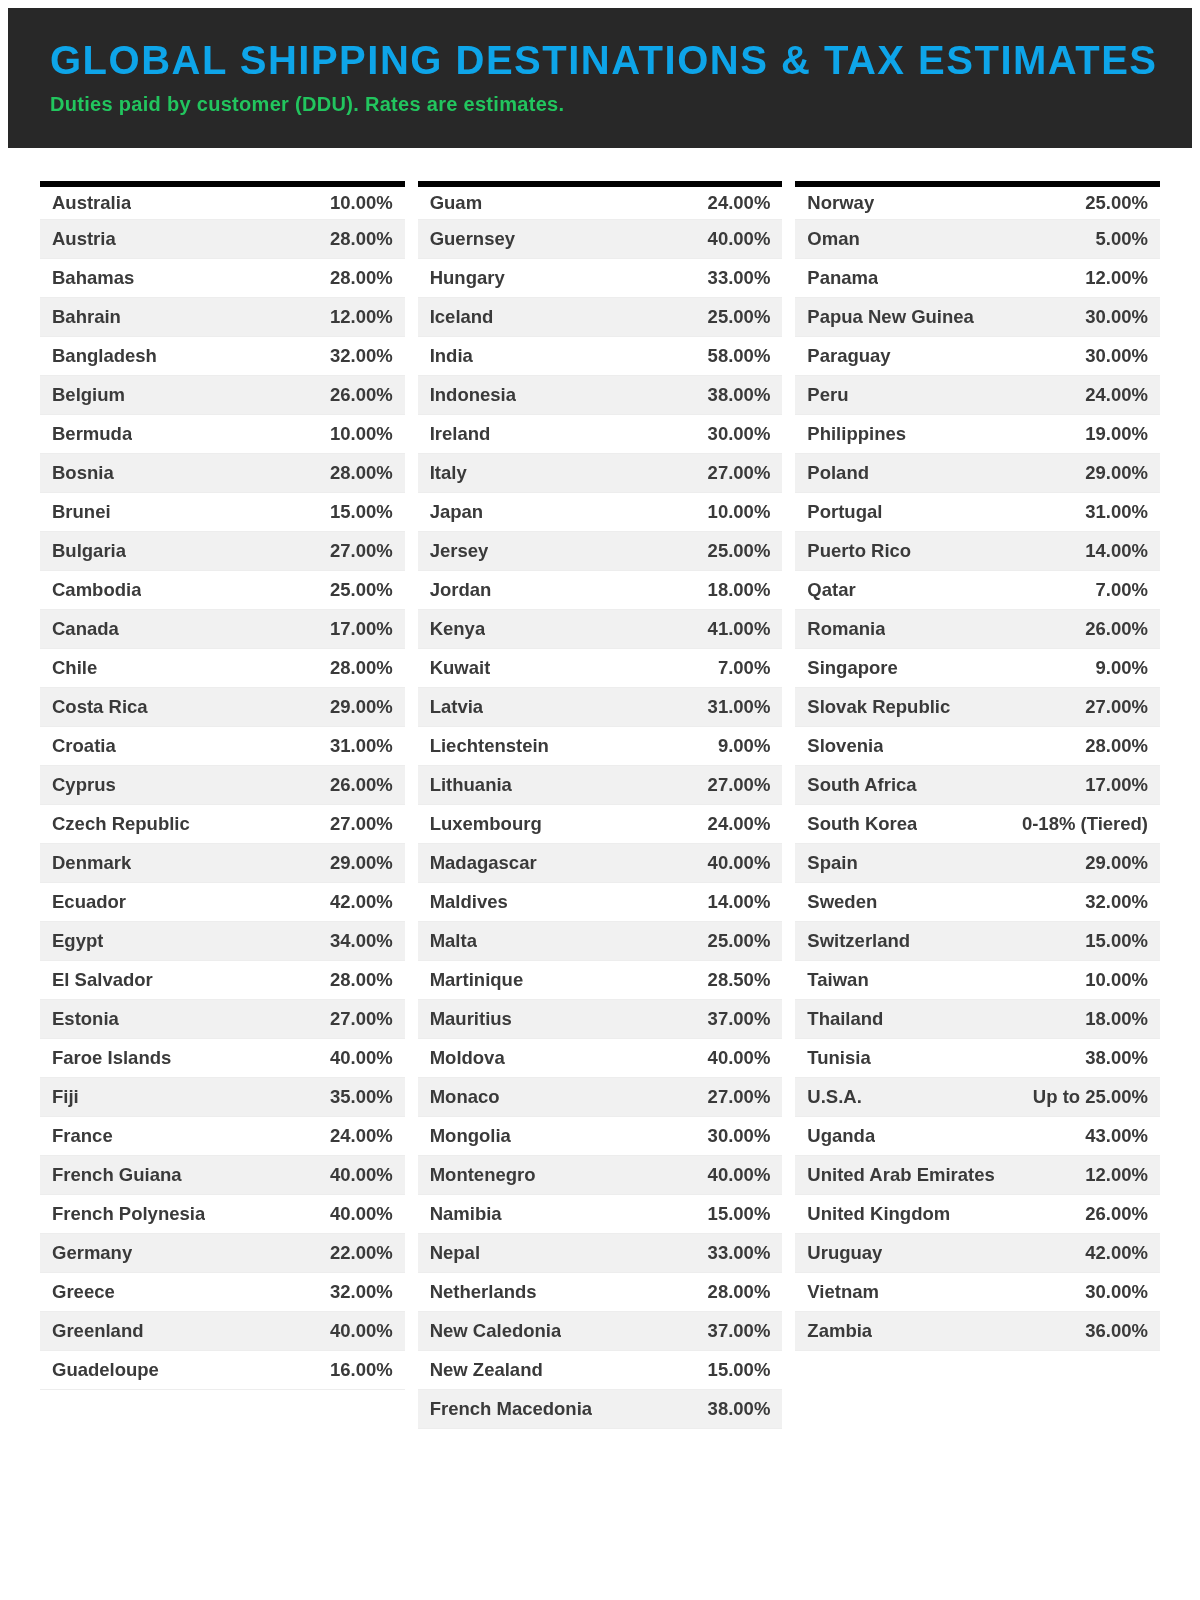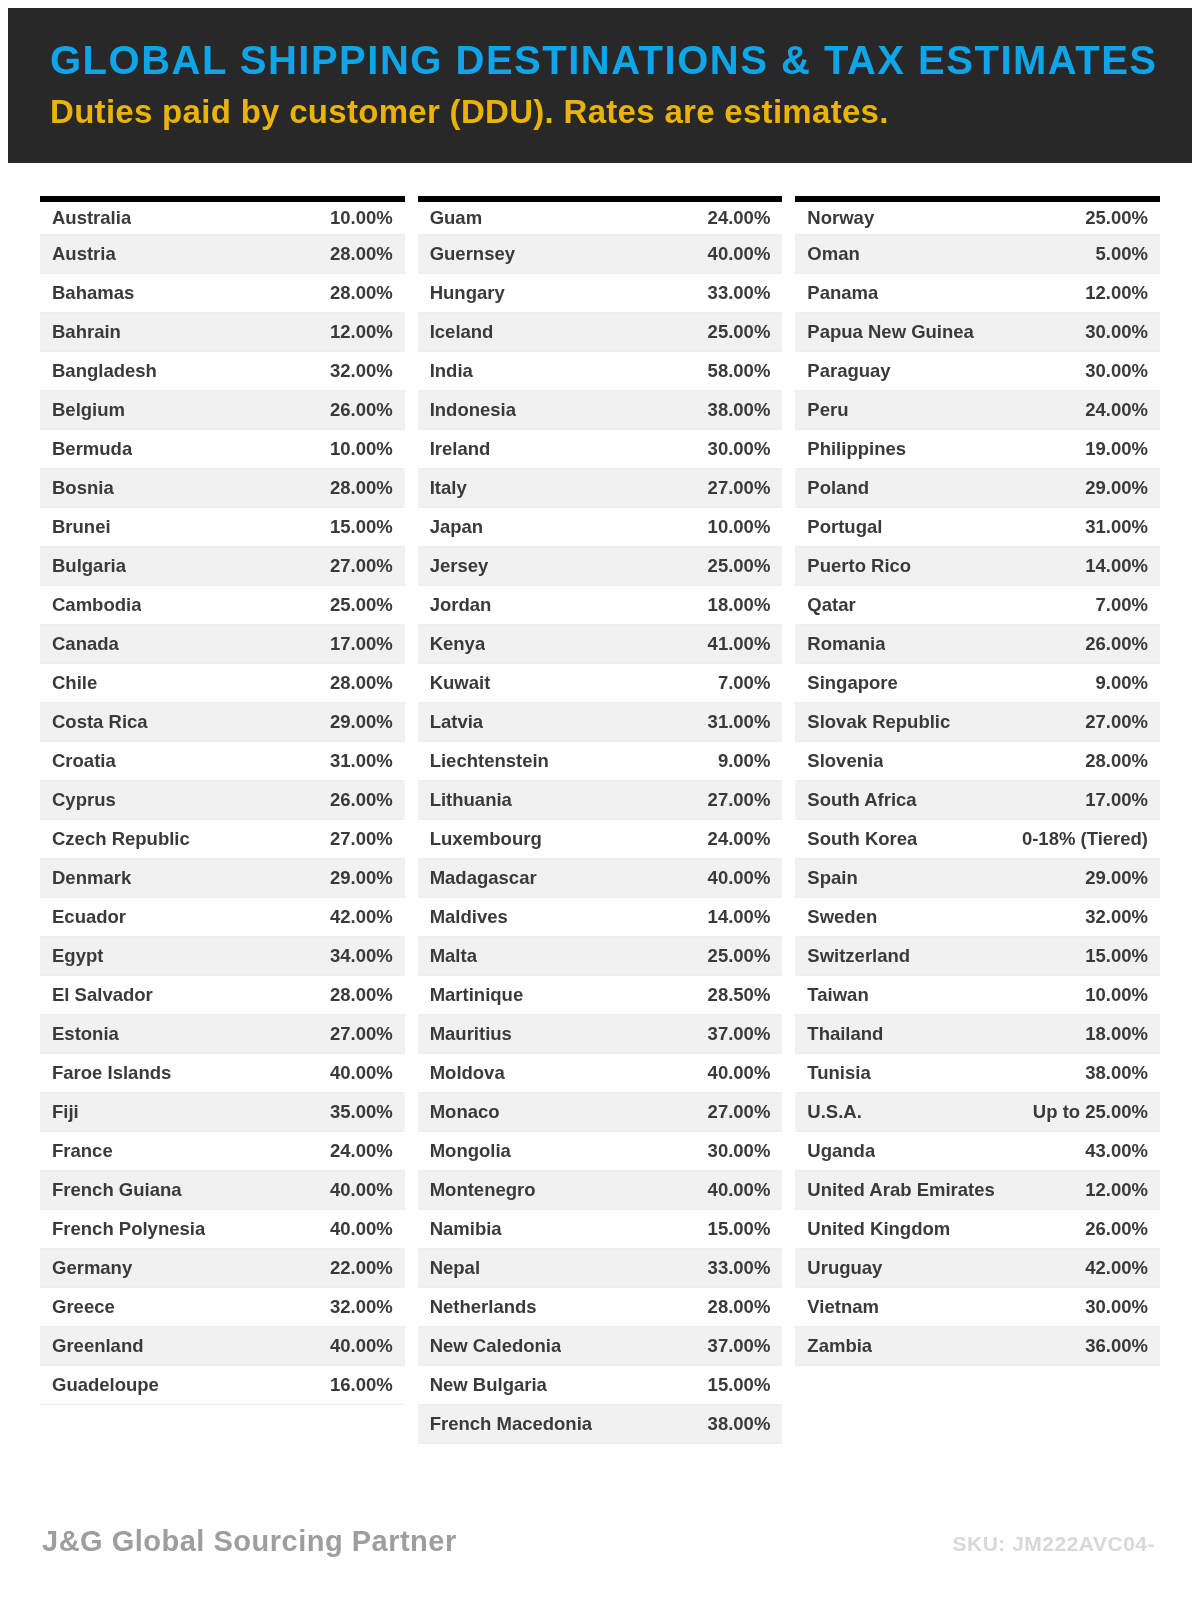--- a/index.html
+++ b/index.html
@@ -26,22 +26,22 @@
     padding: 30px 42px 32px 42px;
   }
   .header .title {
     color: #0ea5e9;
     font-size: 40px;
     font-weight: 700;
     letter-spacing: 1.5px;
     white-space: nowrap;
   }
   .header .subtitle {
-    color: #eab308;
-    font-size: 33px;
+    color: #22c55e;
+    font-size: 20px;
     font-weight: 700;
     margin-top: 10px;
     letter-spacing: 0.3px;
   }
 
   
   .table-area {
     padding: 33px 40px 0 40px;
     display: flex;
     gap: 13px;
@@ -342,21 +342,21 @@
         </div>
         <div class="row">
           <span class="country">Netherlands</span>
           <span class="rate">28.00%</span>
         </div>
         <div class="row">
           <span class="country">New Caledonia</span>
           <span class="rate">37.00%</span>
         </div>
         <div class="row">
-          <span class="country">New Bulgaria</span>
+          <span class="country">New Zealand</span>
           <span class="rate">15.00%</span>
         </div>
         <div class="row">
           <span class="country">French Macedonia</span>
           <span class="rate">38.00%</span>
         </div>
       </div>
     <div class="col">
         <div class="row">
           <span class="country">Norway</span>
@@ -474,18 +474,14 @@
           <span class="country">Vietnam</span>
           <span class="rate">30.00%</span>
         </div>
         <div class="row">
           <span class="country">Zambia</span>
           <span class="rate">36.00%</span>
         </div>
       </div>
   </div>
 
-  <div class="footer">
-    <div class="brand">J&amp;G Global Sourcing Partner</div>
-    <div class="sku">SKU: JM222AVC04-</div>
-  </div>
 
 </div>
 
 </body></html>

